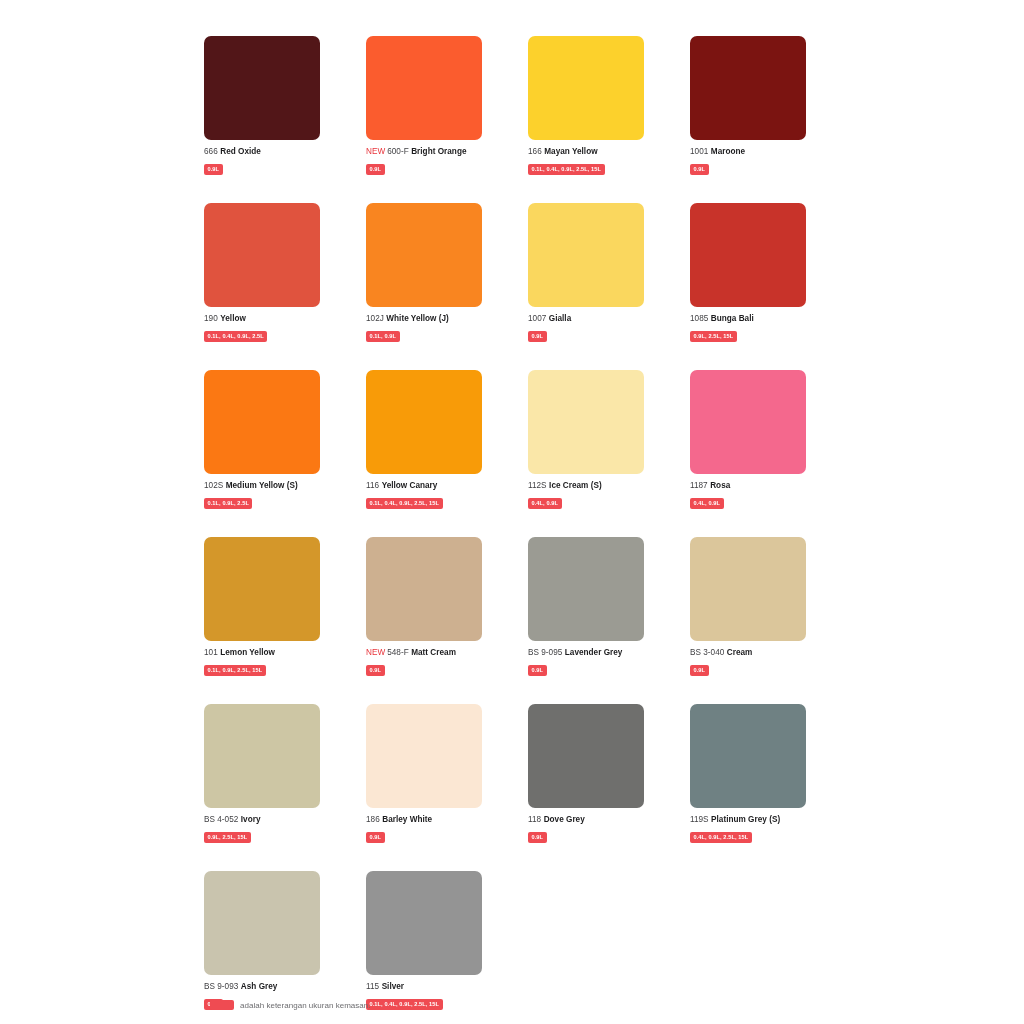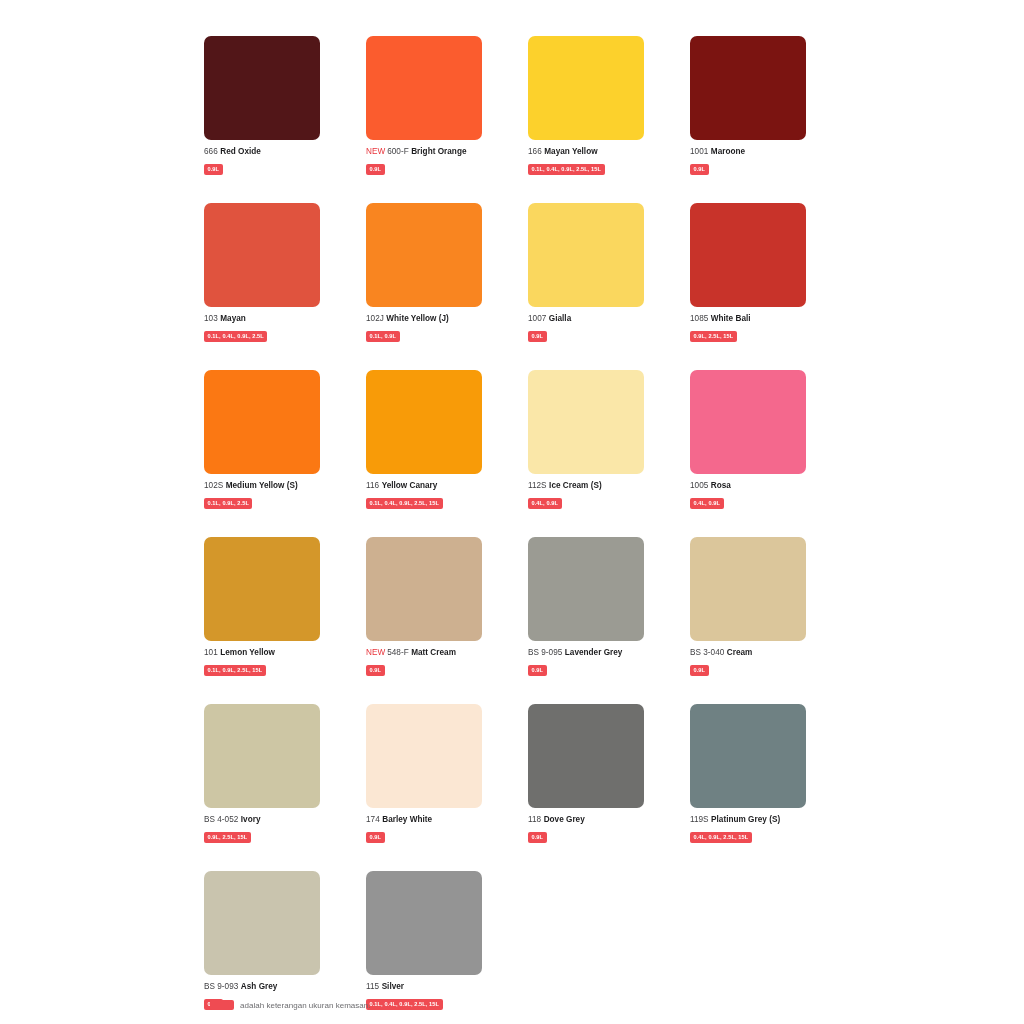--- a/index.html
+++ b/index.html
@@ -114,49 +114,49 @@
       <div class="swatch-cell">
         <div class="chip" style="background: rgb(252, 209, 44);"></div>
         <div class="meta"><div class="name-line"><span class="code">166</span><span class="cname">Mayan Yellow</span></div><div class="sizes">0.1L, 0.4L, 0.9L, 2.5L, 15L</div></div>
       </div>
       <div class="swatch-cell">
         <div class="chip" style="background: rgb(123, 20, 17);"></div>
         <div class="meta"><div class="name-line"><span class="code">1001</span><span class="cname">Maroone</span></div><div class="sizes">0.9L</div></div>
       </div>
       <div class="swatch-cell">
         <div class="chip" style="background: rgb(224, 83, 62);"></div>
-        <div class="meta"><div class="name-line"><span class="code">103</span><span class="cname">Mayan</span></div><div class="sizes">0.1L, 0.4L, 0.9L, 2.5L</div></div>
+        <div class="meta"><div class="name-line"><span class="code">190</span><span class="cname">Yellow</span></div><div class="sizes">0.1L, 0.4L, 0.9L, 2.5L</div></div>
       </div>
       <div class="swatch-cell">
         <div class="chip" style="background: rgb(249, 133, 32);"></div>
         <div class="meta"><div class="name-line"><span class="code">102J</span><span class="cname">White Yellow (J)</span></div><div class="sizes">0.1L, 0.9L</div></div>
       </div>
       <div class="swatch-cell">
         <div class="chip" style="background: rgb(250, 215, 94);"></div>
         <div class="meta"><div class="name-line"><span class="code">1007</span><span class="cname">Gialla</span></div><div class="sizes">0.9L</div></div>
       </div>
       <div class="swatch-cell">
         <div class="chip" style="background: rgb(200, 51, 42);"></div>
-        <div class="meta"><div class="name-line"><span class="code">1085</span><span class="cname">White Bali</span></div><div class="sizes">0.9L, 2.5L, 15L</div></div>
+        <div class="meta"><div class="name-line"><span class="code">1085</span><span class="cname">Bunga Bali</span></div><div class="sizes">0.9L, 2.5L, 15L</div></div>
       </div>
       <div class="swatch-cell">
         <div class="chip" style="background: rgb(251, 120, 19);"></div>
         <div class="meta"><div class="name-line"><span class="code">102S</span><span class="cname">Medium Yellow (S)</span></div><div class="sizes">0.1L, 0.9L, 2.5L</div></div>
       </div>
       <div class="swatch-cell">
         <div class="chip" style="background: rgb(248, 155, 8);"></div>
         <div class="meta"><div class="name-line"><span class="code">116</span><span class="cname">Yellow Canary</span></div><div class="sizes">0.1L, 0.4L, 0.9L, 2.5L, 15L</div></div>
       </div>
       <div class="swatch-cell">
         <div class="chip" style="background: rgb(250, 231, 168);"></div>
         <div class="meta"><div class="name-line"><span class="code">112S</span><span class="cname">Ice Cream (S)</span></div><div class="sizes">0.4L, 0.9L</div></div>
       </div>
       <div class="swatch-cell">
         <div class="chip" style="background: rgb(244, 104, 141);"></div>
-        <div class="meta"><div class="name-line"><span class="code">1005</span><span class="cname">Rosa</span></div><div class="sizes">0.4L, 0.9L</div></div>
+        <div class="meta"><div class="name-line"><span class="code">1187</span><span class="cname">Rosa</span></div><div class="sizes">0.4L, 0.9L</div></div>
       </div>
       <div class="swatch-cell">
         <div class="chip" style="background: rgb(212, 151, 42);"></div>
         <div class="meta"><div class="name-line"><span class="code">101</span><span class="cname">Lemon Yellow</span></div><div class="sizes">0.1L, 0.9L, 2.5L, 15L</div></div>
       </div>
       <div class="swatch-cell">
         <div class="chip" style="background: rgb(205, 176, 144);"></div>
         <div class="meta"><div class="name-line"><span class="new-tag">NEW</span><span class="code">548-F</span><span class="cname">Matt Cream</span></div><div class="sizes">0.9L</div></div>
       </div>
       <div class="swatch-cell">
@@ -166,21 +166,21 @@
       <div class="swatch-cell">
         <div class="chip" style="background: rgb(219, 198, 155);"></div>
         <div class="meta"><div class="name-line"><span class="code">BS 3-040</span><span class="cname">Cream</span></div><div class="sizes">0.9L</div></div>
       </div>
       <div class="swatch-cell">
         <div class="chip" style="background: rgb(205, 198, 164);"></div>
         <div class="meta"><div class="name-line"><span class="code">BS 4-052</span><span class="cname">Ivory</span></div><div class="sizes">0.9L, 2.5L, 15L</div></div>
       </div>
       <div class="swatch-cell">
         <div class="chip" style="background: rgb(251, 231, 211);"></div>
-        <div class="meta"><div class="name-line"><span class="code">174</span><span class="cname">Barley White</span></div><div class="sizes">0.9L</div></div>
+        <div class="meta"><div class="name-line"><span class="code">186</span><span class="cname">Barley White</span></div><div class="sizes">0.9L</div></div>
       </div>
       <div class="swatch-cell">
         <div class="chip" style="background: rgb(111, 111, 109);"></div>
         <div class="meta"><div class="name-line"><span class="code">118</span><span class="cname">Dove Grey</span></div><div class="sizes">0.9L</div></div>
       </div>
       <div class="swatch-cell">
         <div class="chip" style="background: rgb(111, 129, 131);"></div>
         <div class="meta"><div class="name-line"><span class="code">119S</span><span class="cname">Platinum Grey (S)</span></div><div class="sizes">0.4L, 0.9L, 2.5L, 15L</div></div>
       </div>
       <div class="swatch-cell">

